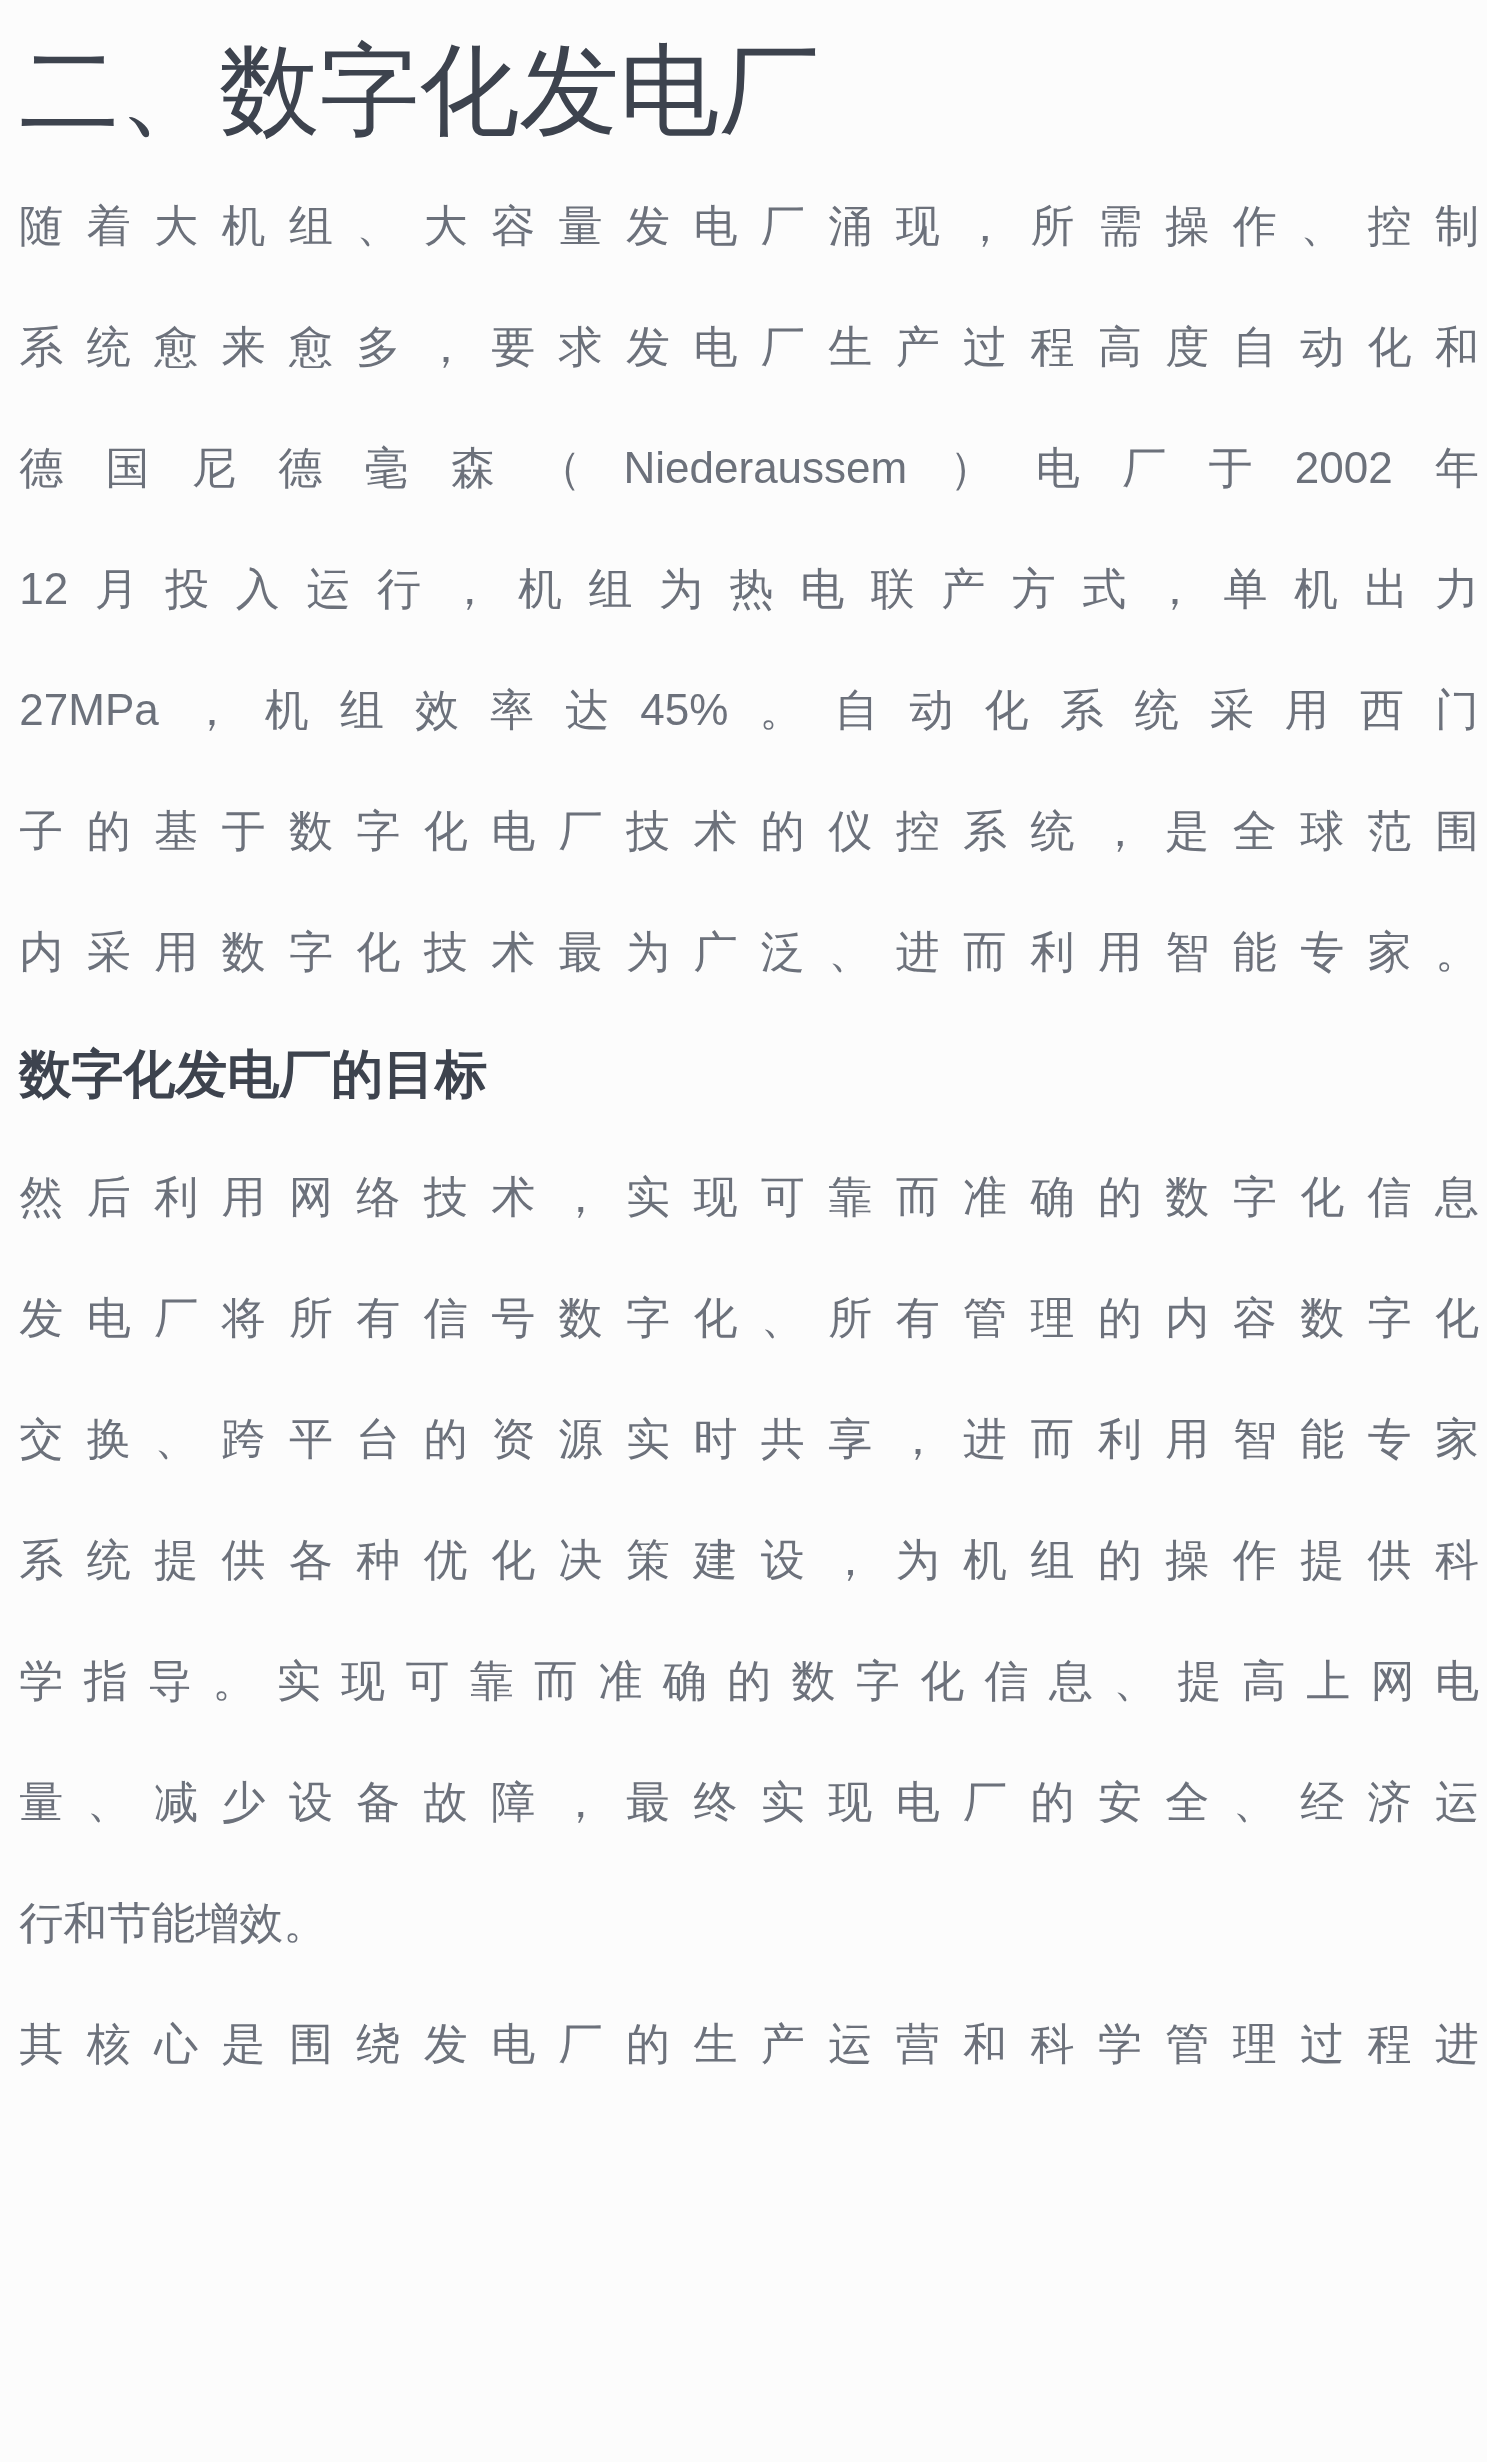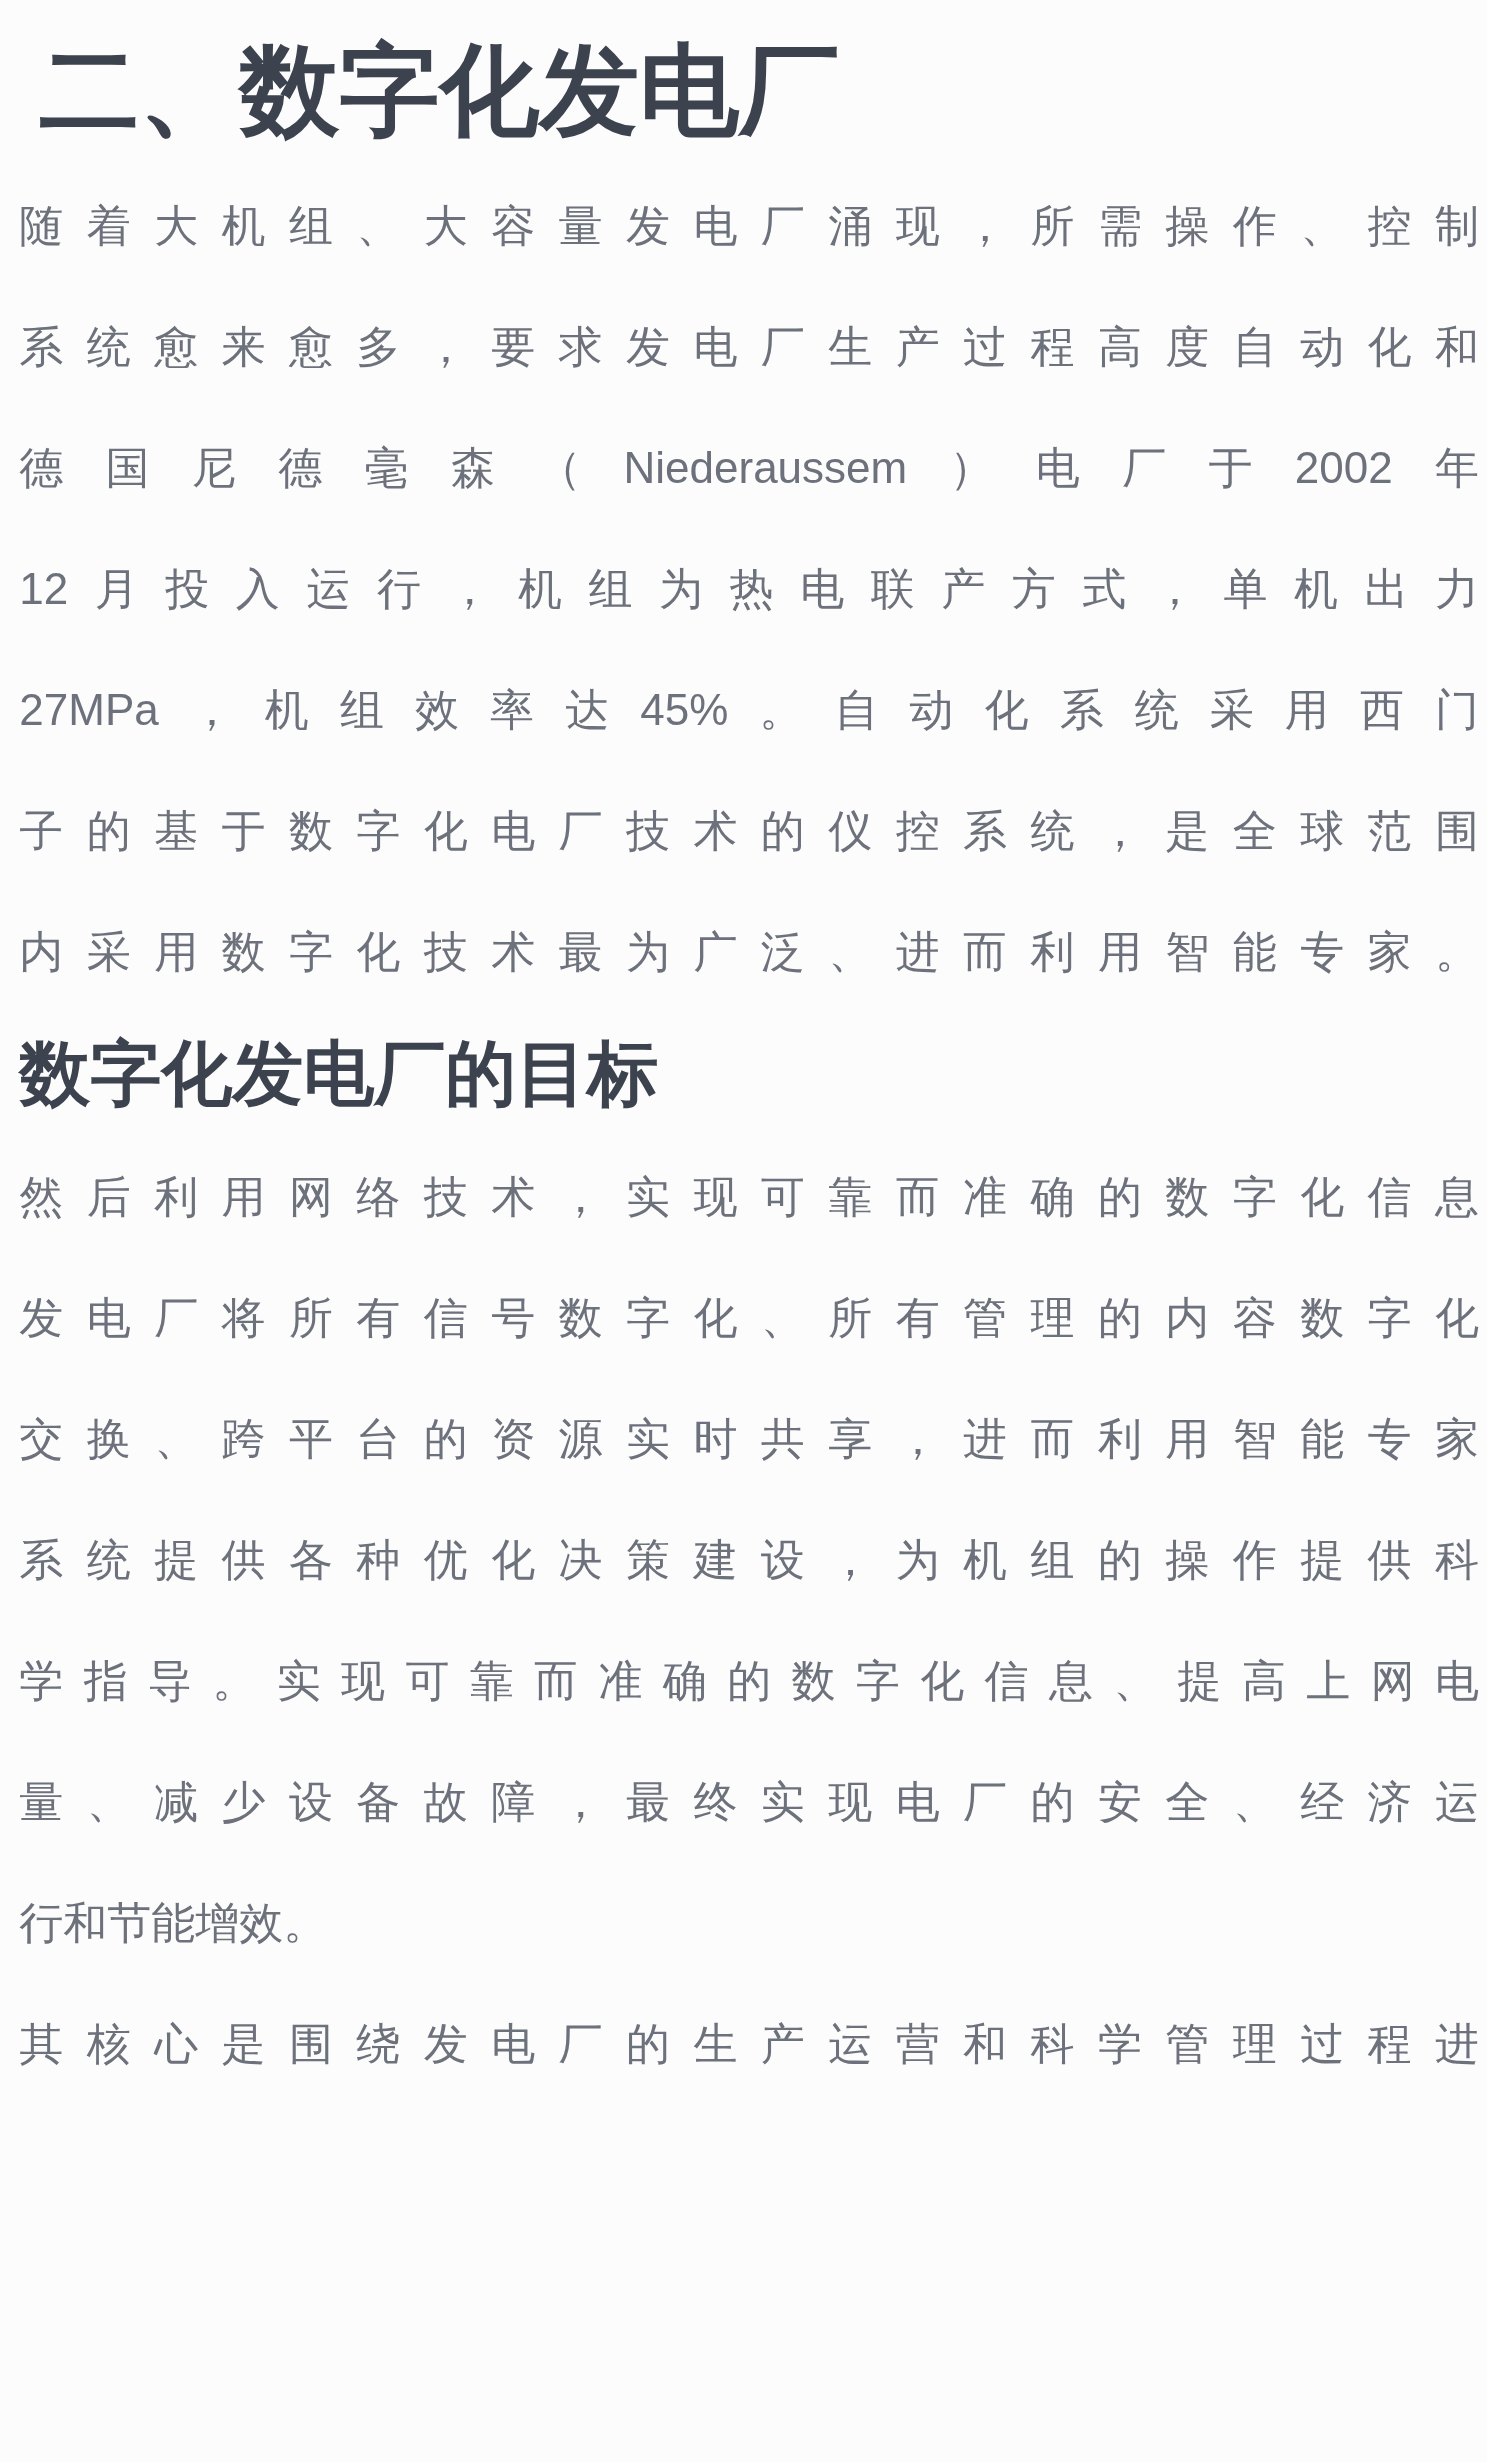--- a/index.html
+++ b/index.html
@@ -30,26 +30,25 @@
   .line.fill {
     white-space: normal;
     text-align: justify;
     text-align-last: justify;
     text-justify: inter-character;
   }
   .line.h1 {
     color: var(--heading-color, #3d434e);
     font-size: 100px;
     line-height: 149px;
-    font-weight: 700;
-    margin-left: 20px;
+    font-weight: 400;
   }
   .line.h2 {
     color: var(--heading-color, #3d434e);
-    font-size: 71px;
+    font-size: 52px;
     line-height: 124px;
     font-weight: 700;
   }
 </style>
 </head>
 <body>
 
 <main class="article">
   <div class="line h1">二、数字化发电厂</div>
   <div class="line fill">随着大机组、大容量发电厂涌现，所需操作、控制</div>

